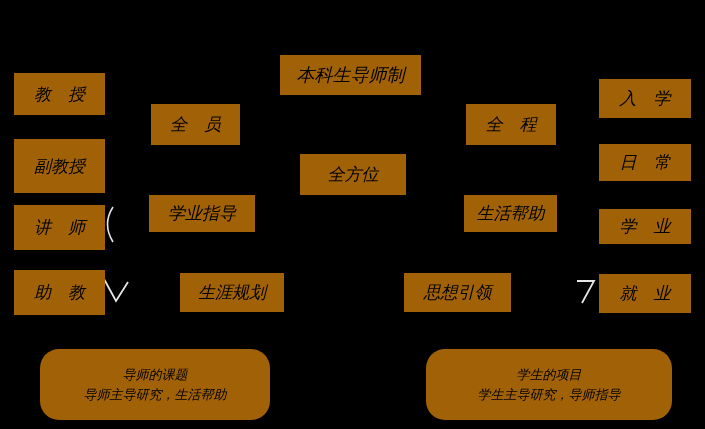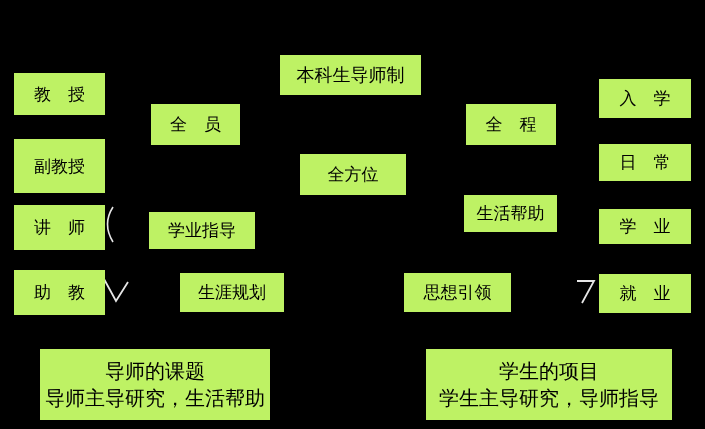--- a/index.html
+++ b/index.html
@@ -12,34 +12,36 @@
     overflow: hidden;
     font-family: "DejaVu Serif", "Liberation Serif", serif;
   }
   .fragments {
     position: absolute;
     left: 0; top: 0;
     width: 705px; height: 429px;
   }
   .box {
     position: absolute;
-    background: #bef264;
+    background: #a16207;
     color: #000;
     display: flex;
     align-items: center;
     justify-content: center;
     font-size: 17px;
     white-space: pre;
     line-height: 1;
+    font-style: italic;
   }
   .box.title { font-size: 18px; }
   .box.big {
     flex-direction: column;
     gap: 7px;
-    font-size: 20px;
+    font-size: 13px;
+    border-radius: 19px;
   }
 </style>
 </head>
 <body>
 
 <div class="stage">
 
   <svg class="fragments" viewBox="0 0 705 429" xmlns="http://www.w3.org/2000/svg">
     <path d="M 113 207 Q 102 224 113 242" fill="none" stroke="#ffffff" stroke-width="1.6" opacity="0.9"></path>
     <polyline points="104,279 116,301 128,282" fill="none" stroke="#ffffff" stroke-width="1.8" opacity="0.9"></polyline>
@@ -50,21 +52,21 @@
 
   <div class="box" style="left:14px; top:73px; width:91px; height:42px;">教　授</div>
   <div class="box" style="left:14px; top:139px; width:91px; height:54px;">副教授</div>
   <div class="box" style="left:14px; top:205px; width:91px; height:45px;">讲　师</div>
   <div class="box" style="left:14px; top:270px; width:91px; height:45px;">助　教</div>
 
   <div class="box" style="left:151px; top:104px; width:89px; height:41px;">全　员</div>
   <div class="box" style="left:300px; top:154px; width:106px; height:41px;">全方位</div>
   <div class="box" style="left:466px; top:104px; width:90px; height:41px;">全　程</div>
 
-  <div class="box" style="left:149px; top:195px; width:106px; height:37px;margin-top:17px;">学业指导</div>
+  <div class="box" style="left:149px; top:195px; width:106px; height:37px;">学业指导</div>
   <div class="box" style="left:180px; top:273px; width:104px; height:39px;">生涯规划</div>
 
   <div class="box" style="left:464px; top:195px; width:93px; height:37px;">生活帮助</div>
   <div class="box" style="left:404px; top:273px; width:107px; height:39px;">思想引领</div>
 
   <div class="box" style="left:599px; top:79px; width:92px; height:39px;">入　学</div>
   <div class="box" style="left:599px; top:144px; width:92px; height:37px;">日　常</div>
   <div class="box" style="left:599px; top:209px; width:92px; height:35px;">学　业</div>
   <div class="box" style="left:599px; top:274px; width:92px; height:39px;">就　业</div>
 

